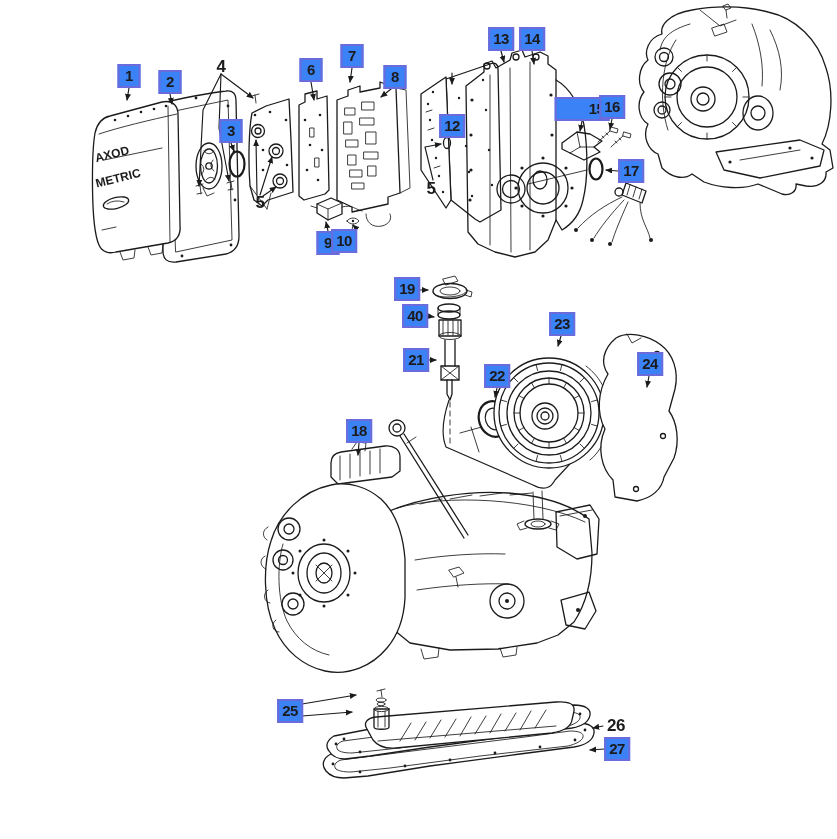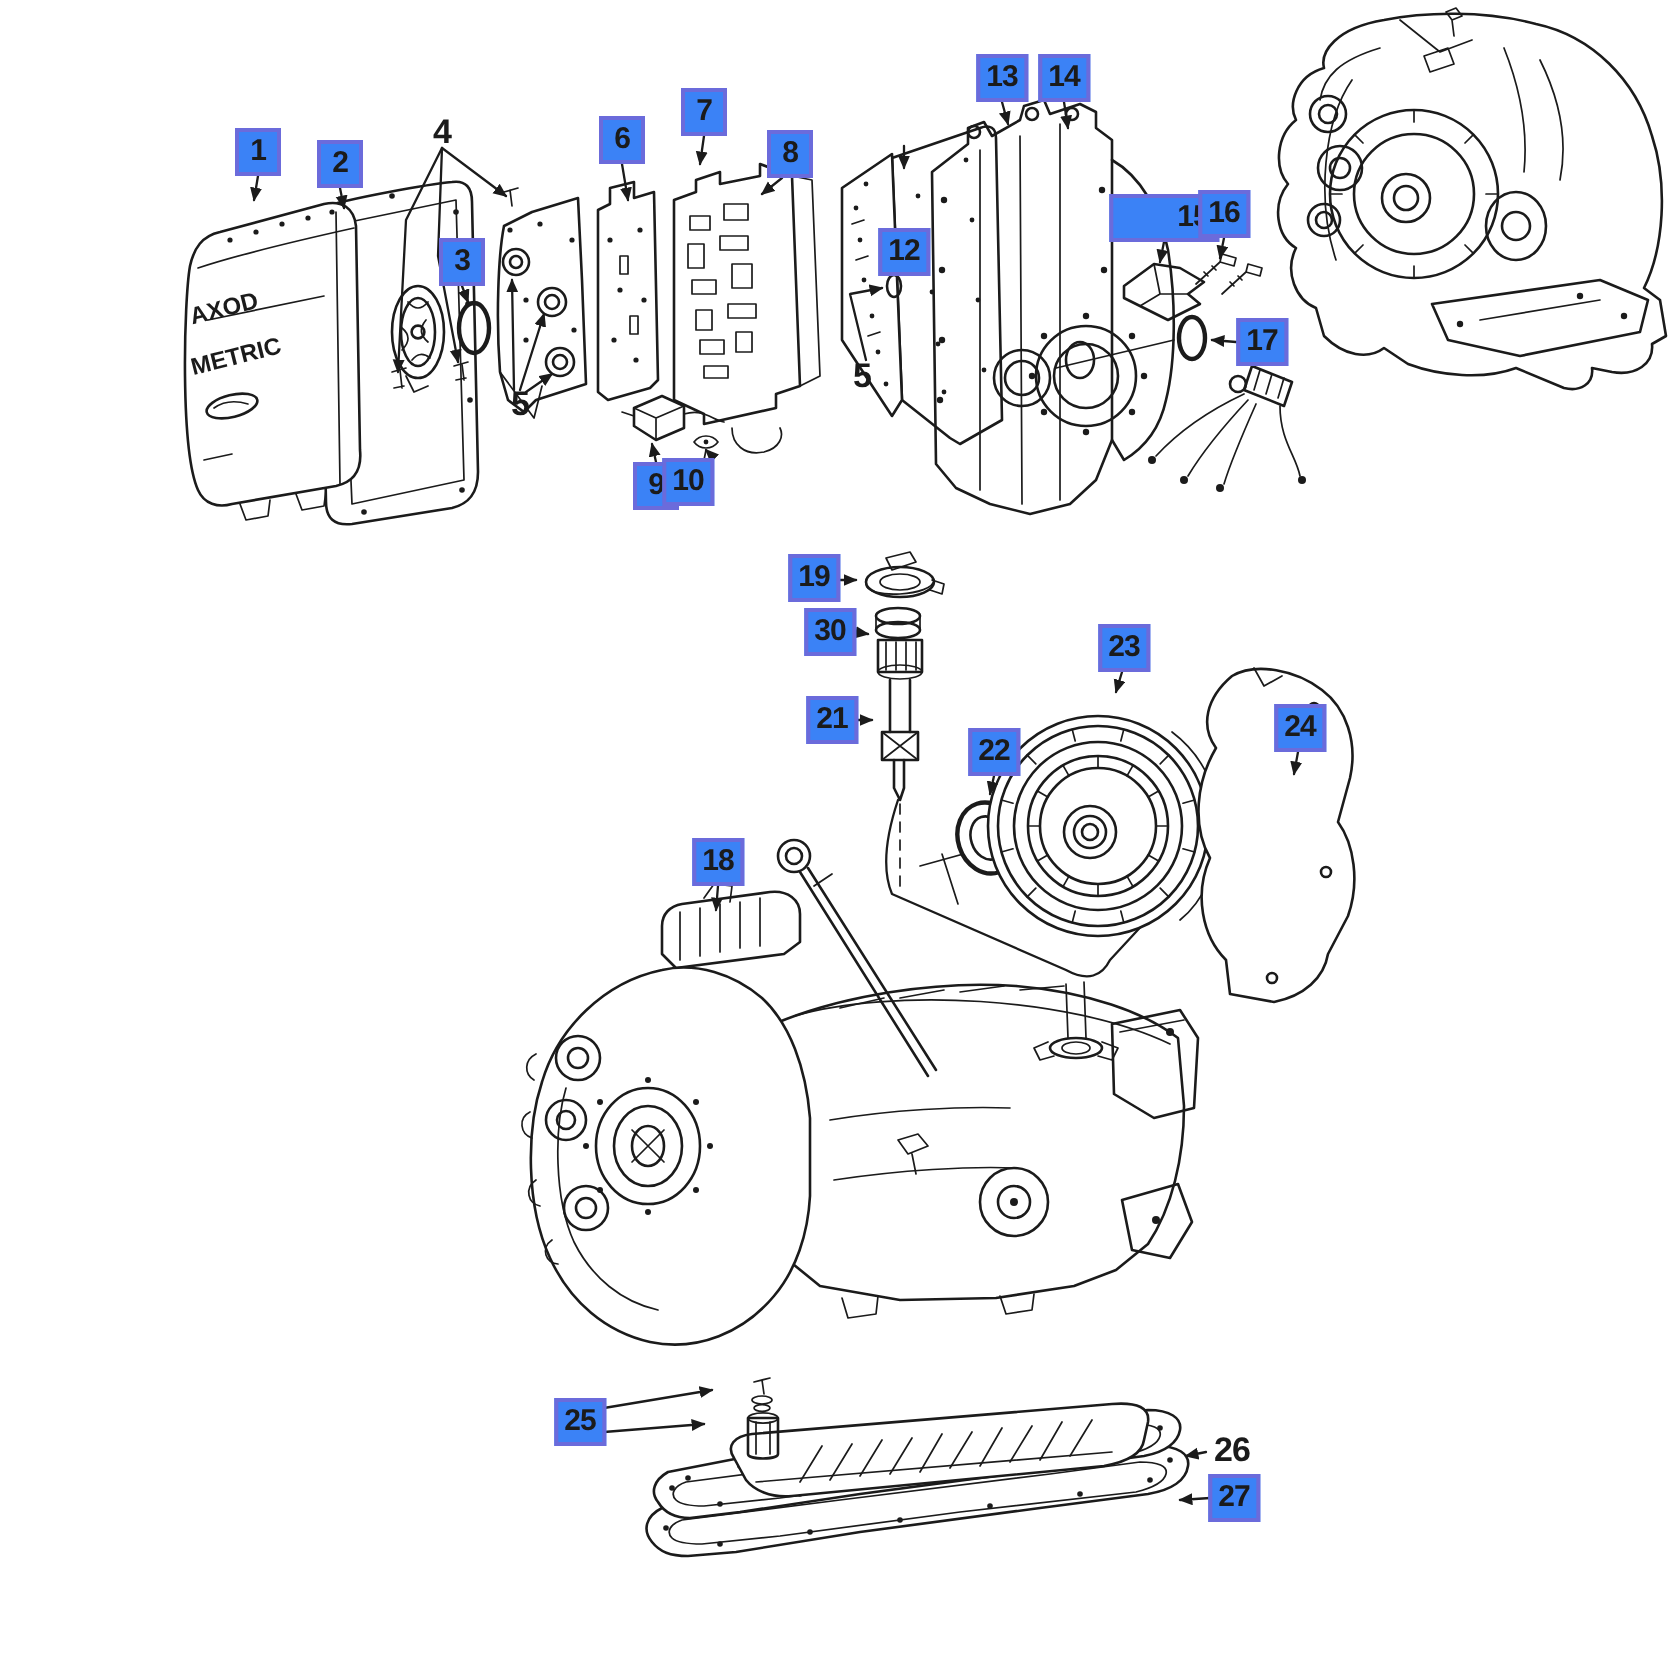--- a/index.html
+++ b/index.html
@@ -414,21 +414,21 @@
       <div class="callout boxed" style="left: 344px; top: 241px;">10</div>
       <div class="callout" style="left: 431px; top: 188px;">5</div>
       <div class="callout boxed" style="left: 452px; top: 78px; margin-top: 48px;">12</div>
       <div class="callout boxed" style="left: 501px; top: 39px;">13</div>
       <div class="callout boxed" style="left: 532px; top: 39px;">14</div>
       <div class="callout boxed" style="left: 582px; top: 109px; padding-left: 32px;">15</div>
       <div class="callout boxed" style="left: 612px; top: 107px;">16</div>
       <div class="callout boxed" style="left: 631px; top: 171px;">17</div>
       <div class="callout boxed" style="left: 359px; top: 431px;">18</div>
       <div class="callout boxed" style="left: 407px; top: 289px;">19</div>
-      <div class="callout boxed" style="left: 415px; top: 316px;">30</div>
+      <div class="callout boxed" style="left: 415px; top: 316px;">40</div>
       <div class="callout boxed" style="left: 416px; top: 360px;">21</div>
       <div class="callout boxed" style="left: 497px; top: 376px;">22</div>
       <div class="callout boxed" style="left: 562px; top: 324px;">23</div>
       <div class="callout boxed" style="left: 650px; top: 364px;">24</div>
       <div class="callout boxed" style="left: 290px; top: 711px;">25</div>
       <div class="callout" style="left: 616px; top: 725px;">26</div>
       <div class="callout boxed" style="left: 617px; top: 749px;">27</div>
     </div>
 
 

